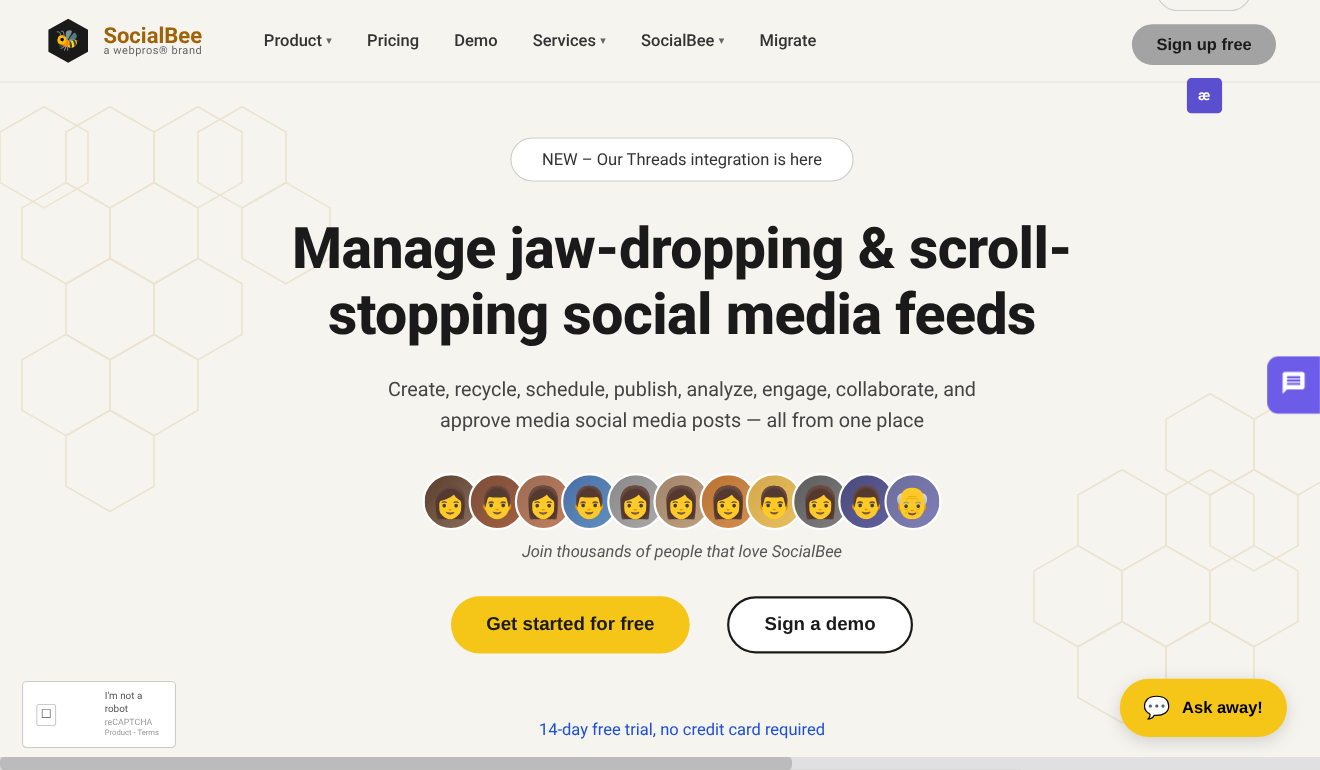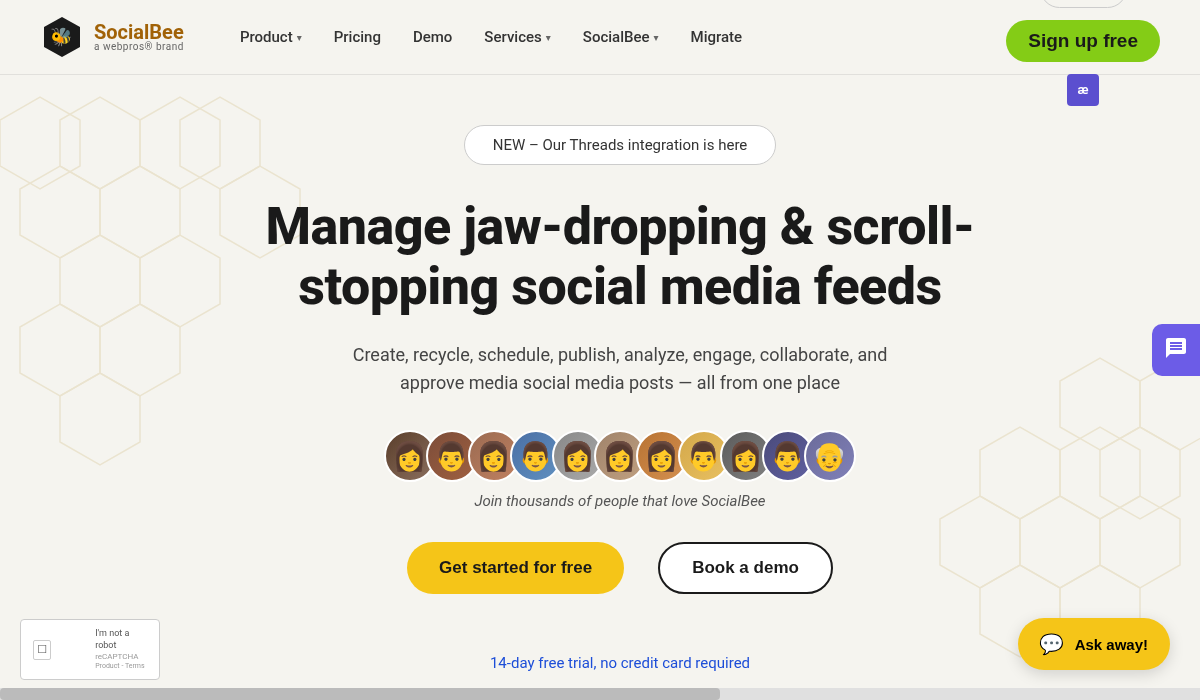--- a/index.html
+++ b/index.html
@@ -86,22 +86,22 @@
       background: transparent;
       font-size: 15px;
       font-weight: 500;
       color: #333;
       cursor: pointer;
     }
     .btn-signup {
       padding: 10px 22px;
       border: none;
       border-radius: 50px;
-      background: #84cc16;
-      font-size: 19px;
+      background: #a3a3a3;
+      font-size: 15px;
       font-weight: 600;
       color: #1a1a1a;
       cursor: pointer;
     }
     .avatar-badge {
       width: 32px;
       height: 32px;
       background: #5b4fcf;
       border-radius: 4px;
       display: flex;
@@ -428,21 +428,21 @@
     </div>
     <div class="avatar-circle" style="background: linear-gradient(135deg, #6b6b9a, #8080b8);">
       <span style="font-size:28px;">👴</span>
     </div>
   </div>
 
   <p class="social-proof">Join thousands of people that love SocialBee</p>
 
   <div class="cta-buttons">
     <button class="btn-primary">Get started for free</button>
-    <button class="btn-secondary">Book a demo</button>
+    <button class="btn-secondary">Sign a demo</button>
   </div>
 
   <p class="trial-text">14-day free trial, no credit card required</p>
 </main>
 
 <div class="support-icon">
   <svg width="24" height="24" viewBox="0 0 24 24" fill="white">
     <path d="M20 2H4c-1.1 0-2 .9-2 2v18l4-4h14c1.1 0 2-.9 2-2V4c0-1.1-.9-2-2-2zm-2 12H6v-2h12v2zm0-3H6V9h12v2zm0-3H6V6h12v2z"></path>
   </svg>
 </div>

